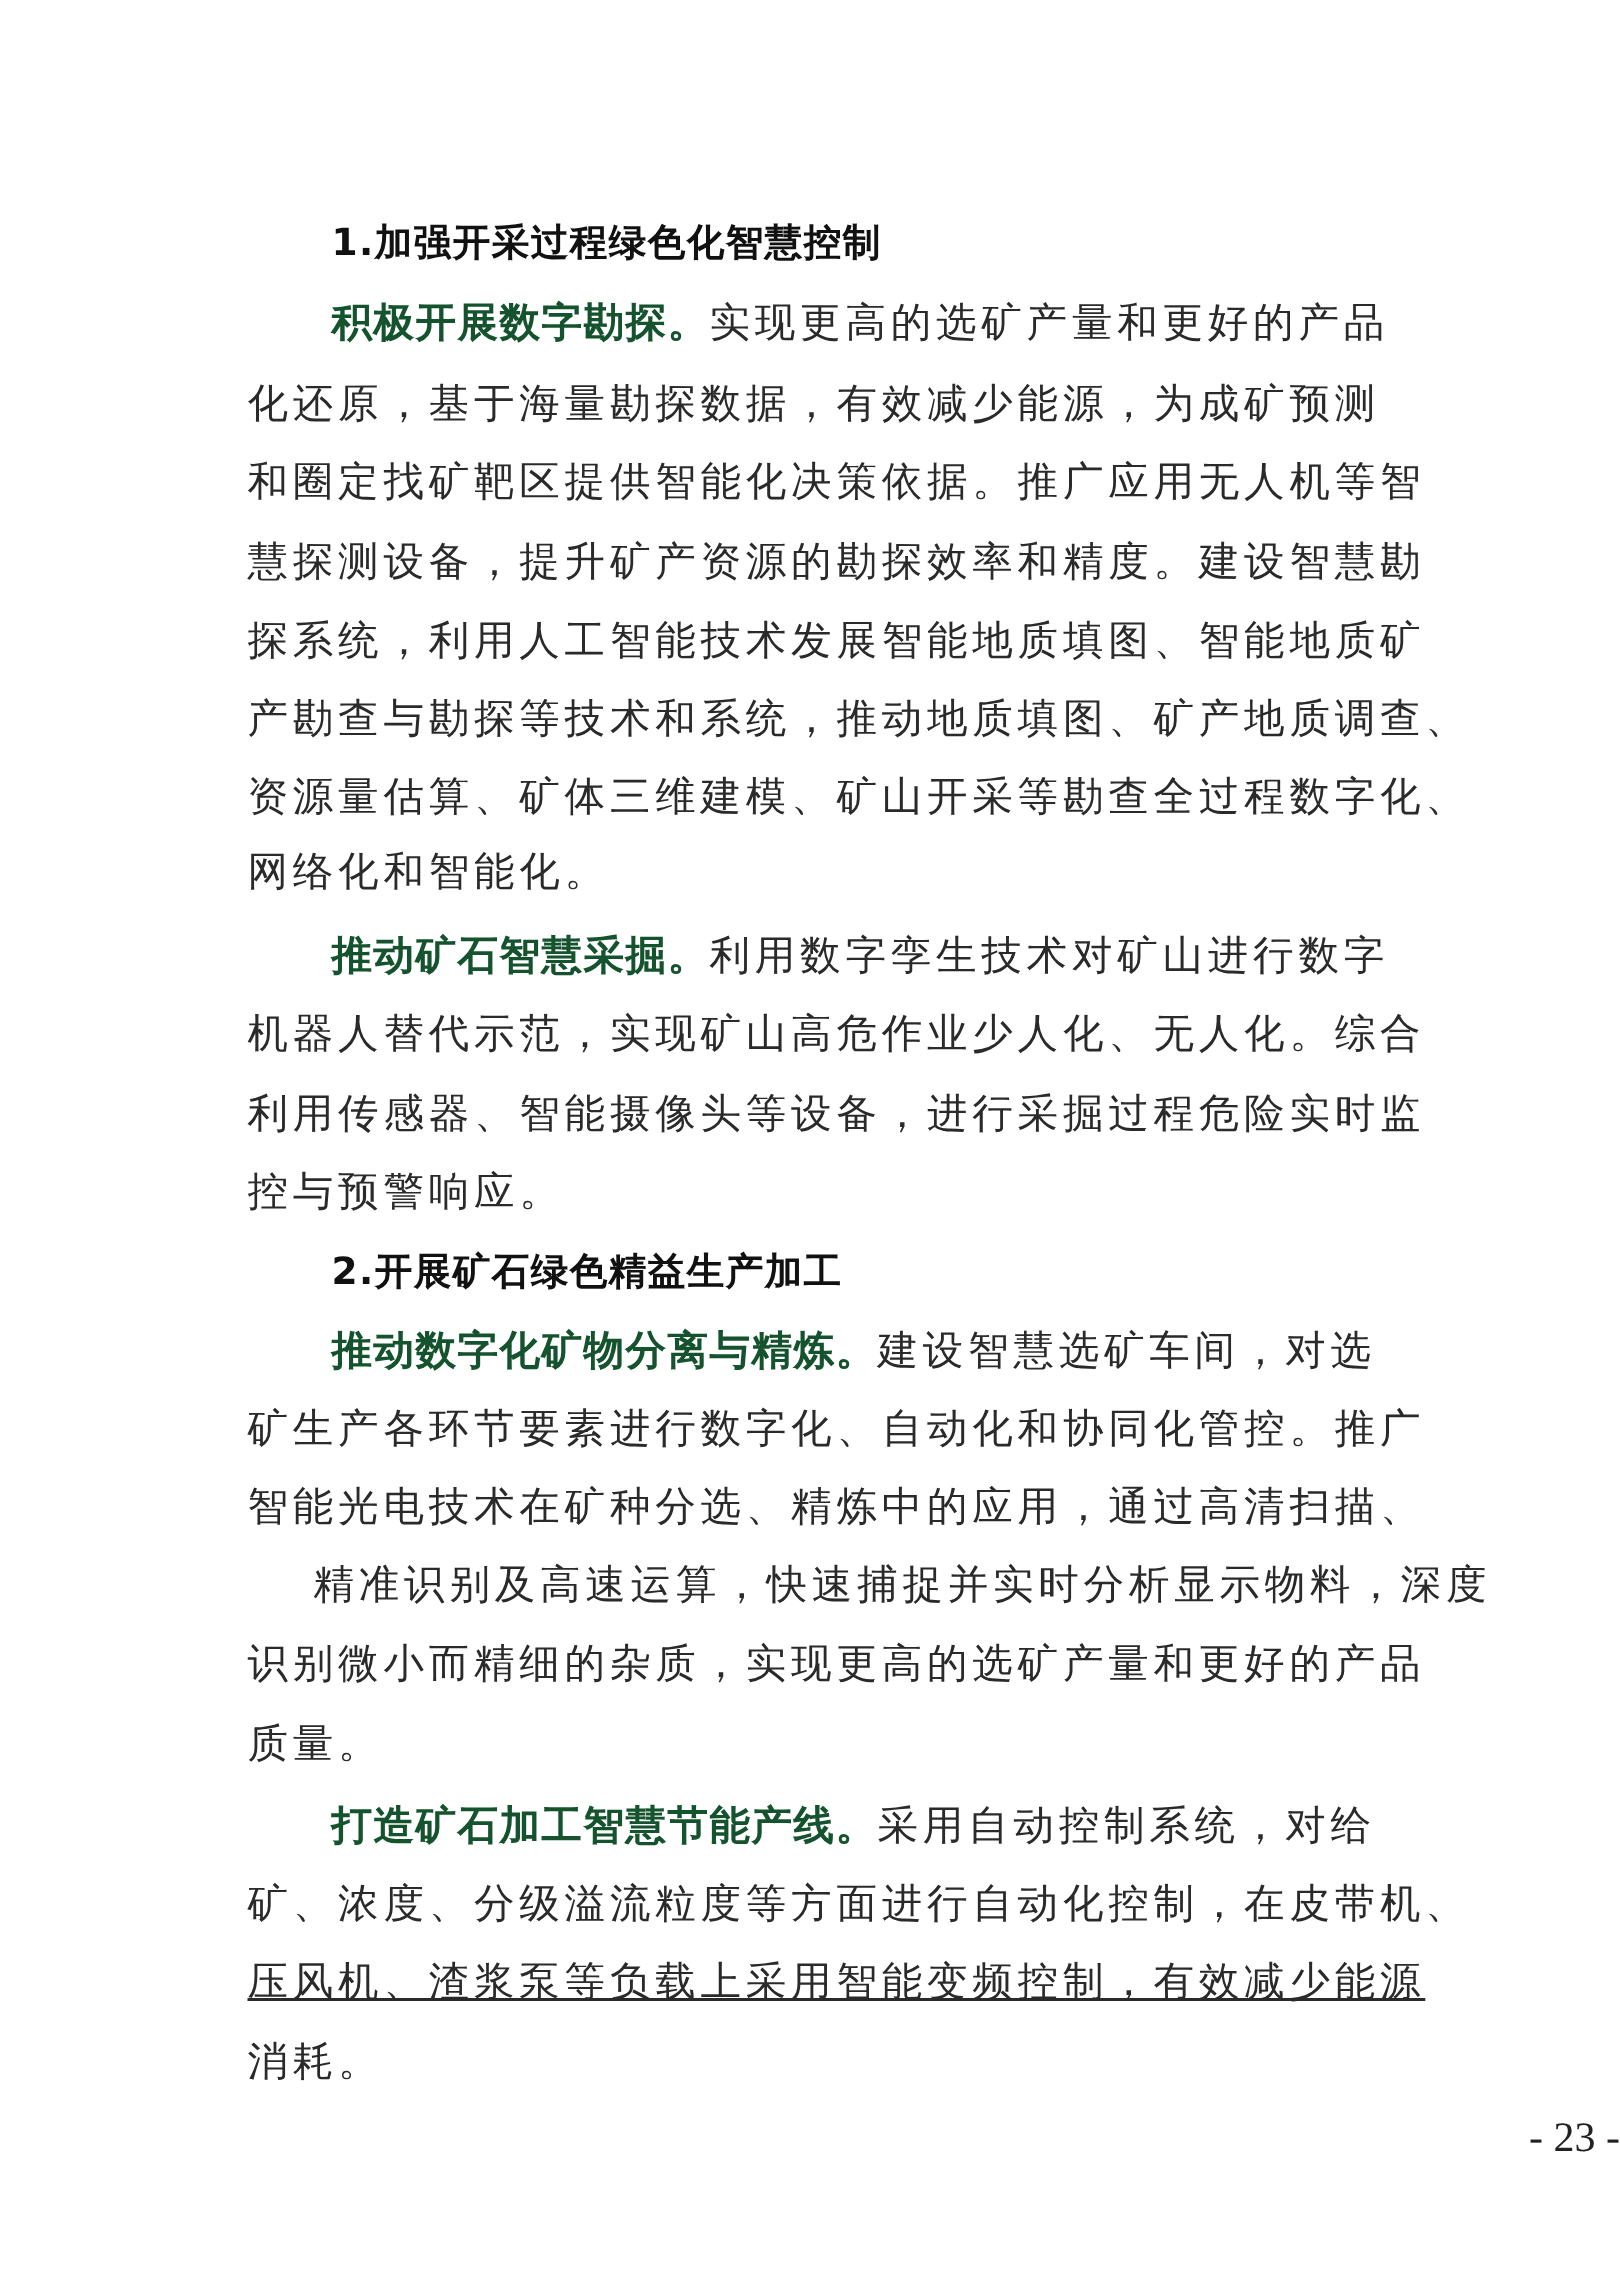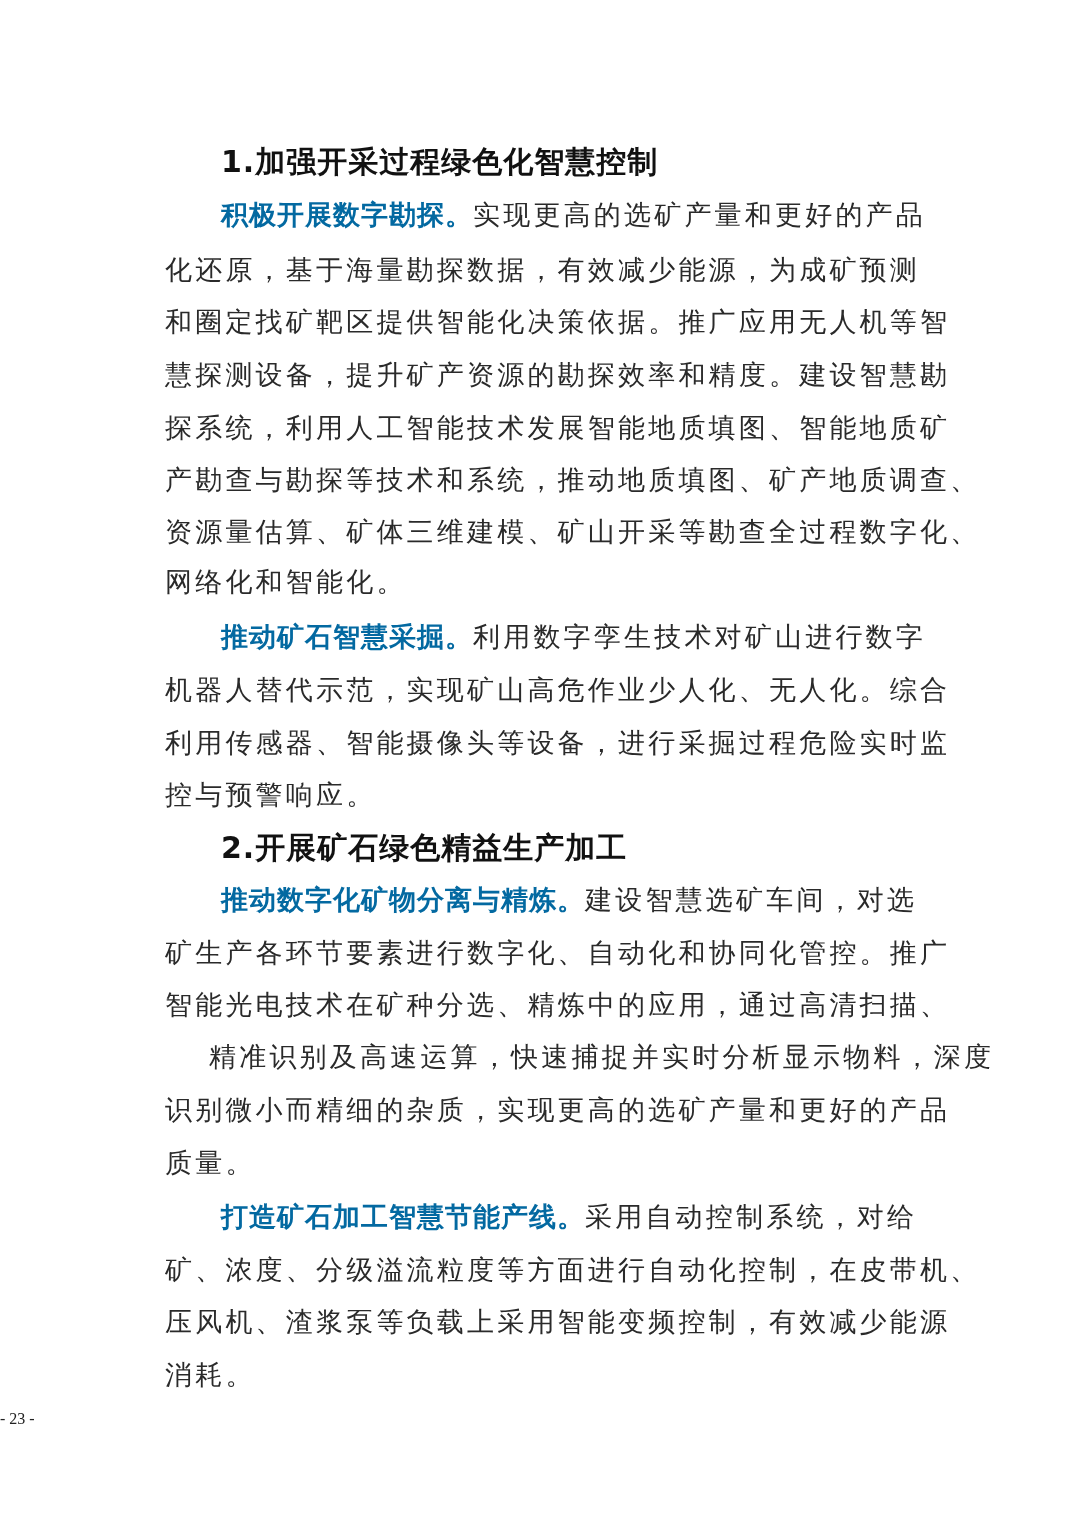--- a/index.html
+++ b/index.html
@@ -2,26 +2,26 @@
 <html><head>
   <meta charset="utf-8">
   <style>
     html, body { margin: 0; padding: 0; background: #ffffff; }
     body { width: 1080px; height: 1528px; position: relative; overflow: hidden;
       font-family: "DejaVu Serif", "Liberation Serif", serif; color: #2a2a2a; }
     .line { position: absolute; left: 165px; width: 752px; height: 40px; line-height: 40px;
       font-size: 27px; white-space: nowrap; letter-spacing: 3.2px; text-align: justify; text-align-last: justify; }
     .line.last { text-align-last: left; }
     .line.indent { left: 221px; width: 696px; }
-    .heading { position: absolute; left: 221px; height: 40px; line-height: 40px; font-size: 30px;
+    .heading { position: absolute; left: 221px; height: 40px; line-height: 40px; font-size: 25px;
       font-weight: bold; color: #111; white-space: nowrap; letter-spacing: 1px;
       font-family: "DejaVu Sans", "Liberation Sans", sans-serif; }
-    .lead { font-weight: bold; color: #0369a1; font-family: Liberation Serif, serif; letter-spacing: 1px; }
-    .pagenum { position: absolute; left: 0; width: 1080px; top: 1410px; text-align: left;
-      font-size: 16px; color: #222; font-family: "Liberation Serif", serif; }
+    .lead { font-weight: bold; color: #14532d; font-family: Liberation Serif, serif; letter-spacing: 1px; }
+    .pagenum { position: absolute; left: 0; width: 1080px; top: 1410px; text-align: right;
+      font-size: 28px; color: #222; font-family: "Liberation Serif", serif; }
   </style>
 </head>
 <body>
 
 <div>
 
   <div class="heading" style="top:142px;">1.加强开采过程绿色化智慧控制</div>
 
   <div class="line indent" style="top:195px;"><span class="lead">积极开展数字勘探。</span><span>实现更高的选矿产量和更好的产品</span></div>
   <div class="line" style="top:250px;">化还原，基于海量勘探数据，有效减少能源，为成矿预测</div>
@@ -41,17 +41,17 @@
 
   <div class="line indent" style="top:880px;"><span class="lead">推动数字化矿物分离与精炼。</span><span>建设智慧选矿车间，对选</span></div>
   <div class="line" style="top:933px;">矿生产各环节要素进行数字化、自动化和协同化管控。推广</div>
   <div class="line" style="top:985px;">智能光电技术在矿种分选、精炼中的应用，通过高清扫描、</div>
   <div class="line" style="top:1037px;margin-left:44px;">精准识别及高速运算，快速捕捉并实时分析显示物料，深度</div>
   <div class="line" style="top:1090px;">识别微小而精细的杂质，实现更高的选矿产量和更好的产品</div>
   <div class="line last" style="top:1143px;">质量。</div>
 
   <div class="line indent" style="top:1197px;"><span class="lead">打造矿石加工智慧节能产线。</span><span>采用自动控制系统，对给</span></div>
   <div class="line" style="top:1250px;">矿、浓度、分级溢流粒度等方面进行自动化控制，在皮带机、</div>
-  <div class="line" style="top:1302px;">压风机、渣浆泵等负载上采用智能变频控制，有效减少能源</div>
+  <div class="line" style="top:1302px;text-decoration:underline;">压风机、渣浆泵等负载上采用智能变频控制，有效减少能源</div>
   <div class="line last" style="top:1355px;">消耗。</div>
 
   <div class="pagenum">- 23 -</div>
 </div>
 
 </body></html>

